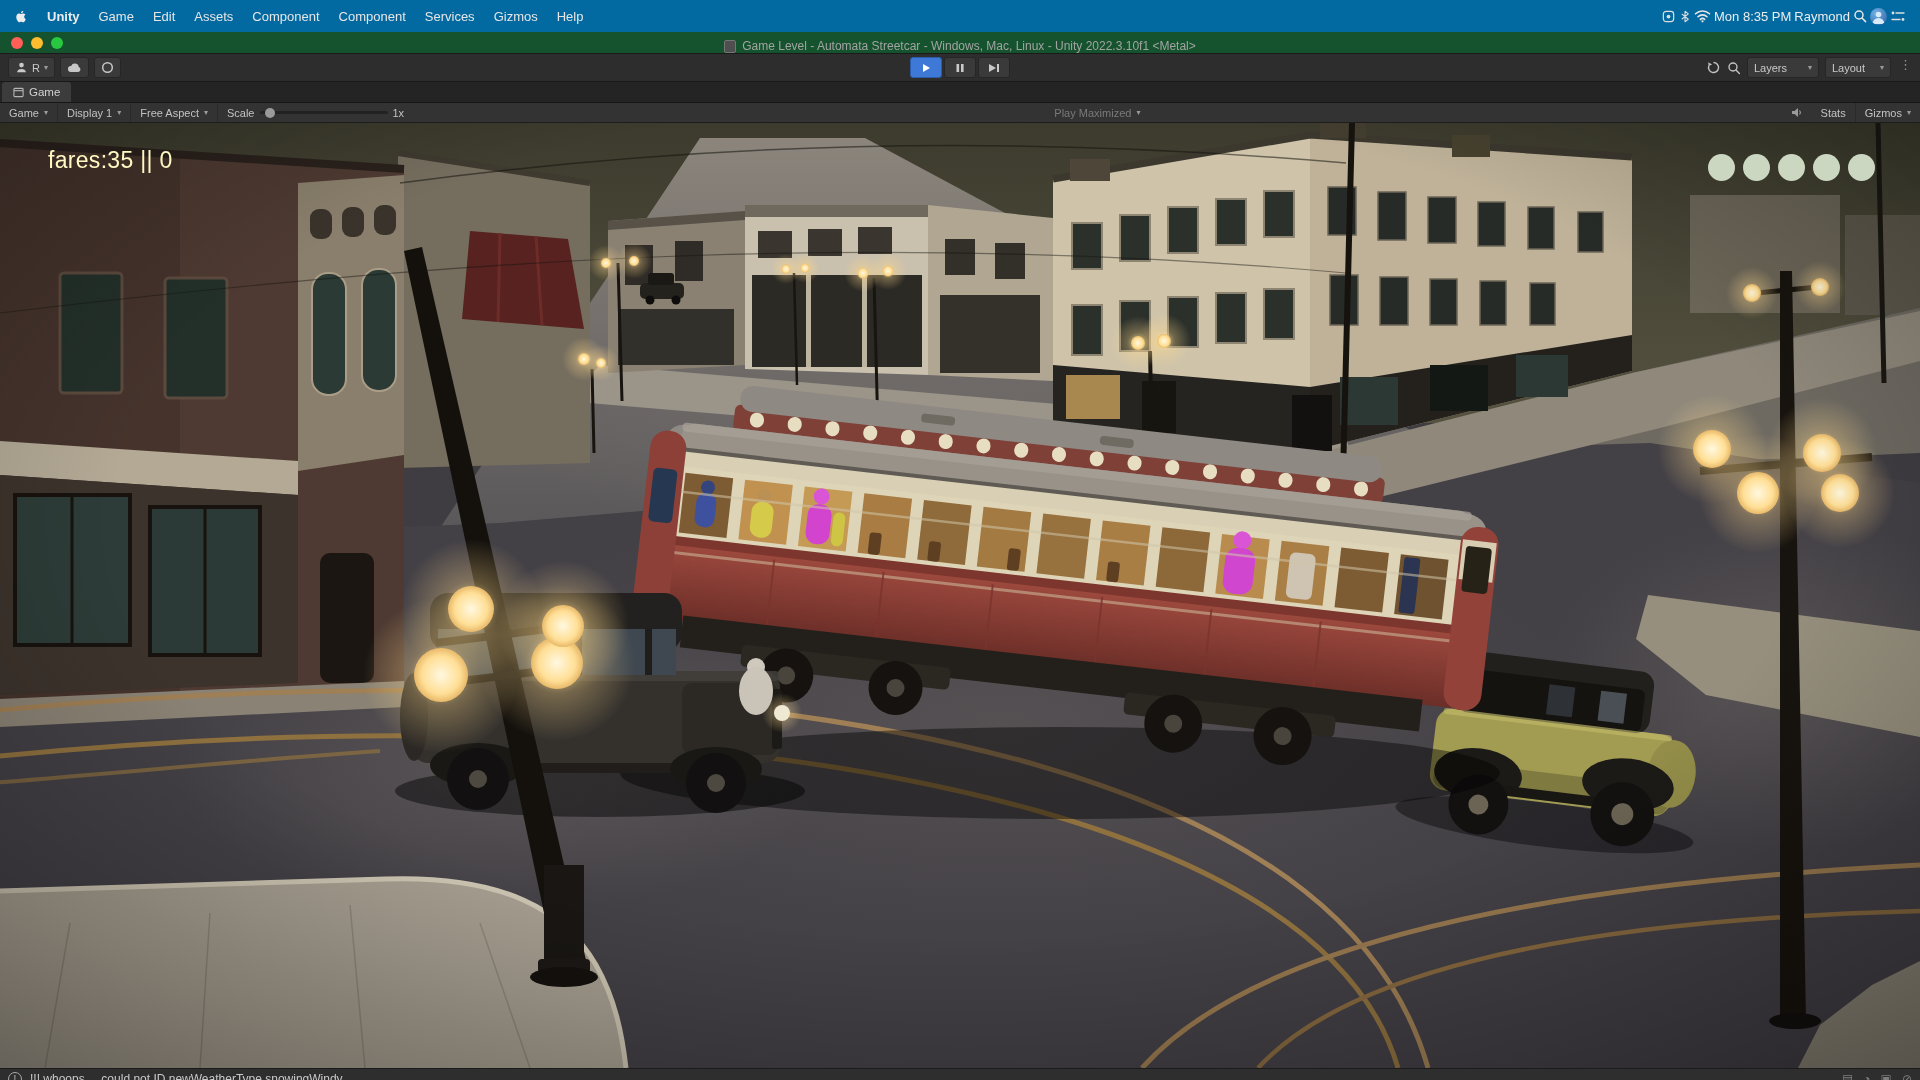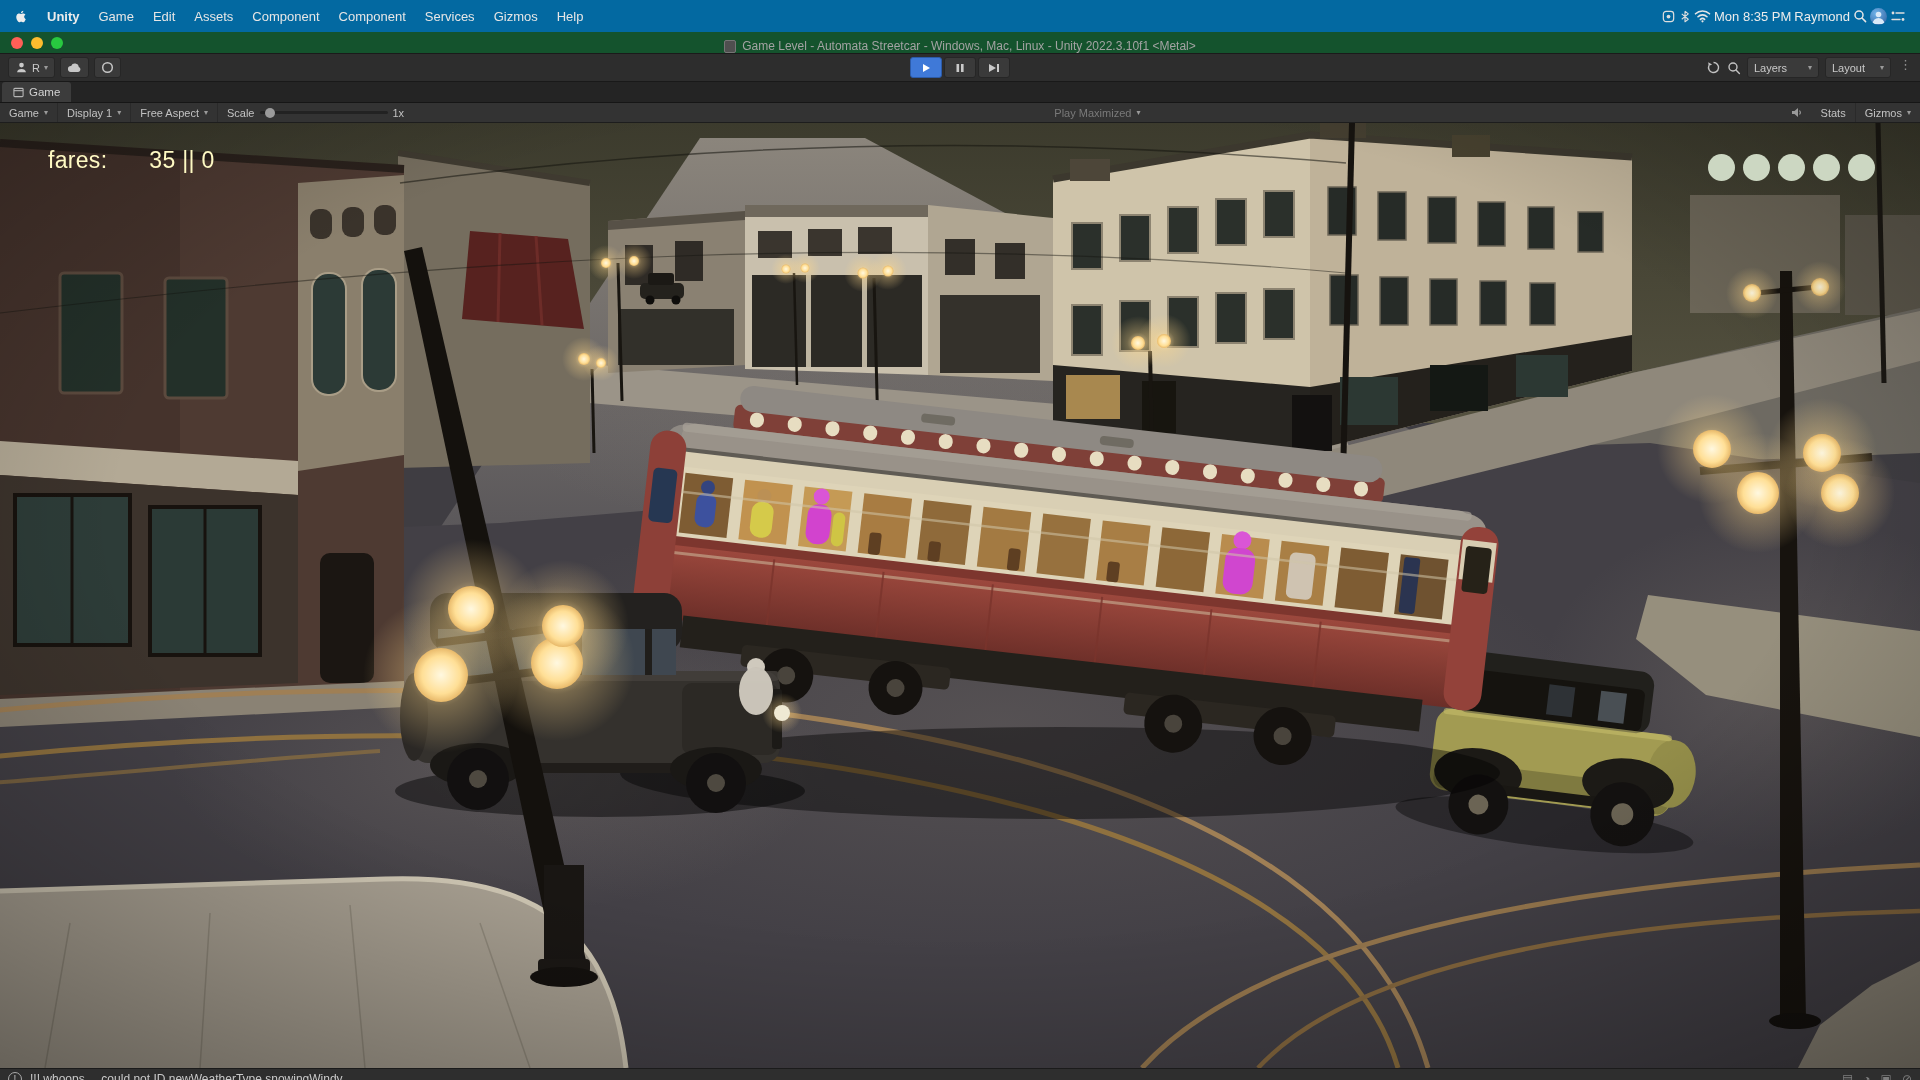--- a/index.html
+++ b/index.html
@@ -35,21 +35,21 @@
 .controls{height:20px;background:#333;display:flex;align-items:center;font-size:11px;color:#c2c2c2;border-bottom:1px solid #1d1d1d}
 .ctrl{display:flex;align-items:center;gap:5px;padding:0 9px;height:100%;border-right:1px solid #2a2a2a}
 .scale-track{position:relative;width:128px;height:3px;background:#222;border-radius:2px}
 .scale-thumb{position:absolute;left:5px;top:-3.5px;width:10px;height:10px;border-radius:50%;background:#9a9a9a}
 .play-max{margin:0 auto;color:#7a7a7a;display:flex;gap:5px;align-items:center;padding:12px 10px;height:100%}
 .ctrl-right{display:flex;align-items:flex-start;height:100%}
 
 .viewport{position:relative;width:1920px;height:945px;background:#3f3d42;overflow:hidden}
 .viewport svg{display:block}
 .hud-fares{position:absolute;left:48px;top:24px;color:#fef9c3;font-size:23px;letter-spacing:.3px;display:flex}
-.hud-fares .val{margin-left:42px}
+.hud-fares .val{}
 .hud-dots{position:absolute;top:31px;right:45px;display:flex;gap:8px}
 .hud-dot{width:27px;height:27px;border-radius:50%;background:#ccd7c2}
 
 .statusbar{height:21px;background:#2e2e2e;border-top:1px solid #1b1b1b;display:flex;align-items:center;gap:8px;padding:0 8px;color:#c9c9c9;font-size:12px}
 .bang{width:14px;height:14px;border:1px solid #a9a9a9;border-radius:50%;display:flex;align-items:center;justify-content:center;font-size:10px;color:#b9b9b9;flex:0 0 auto}
 .sb-right{margin-left:auto;display:flex;gap:10px;color:#7e7e7e;font-size:12px;align-items:center}
 </style>
 </head>
 <body>
 

